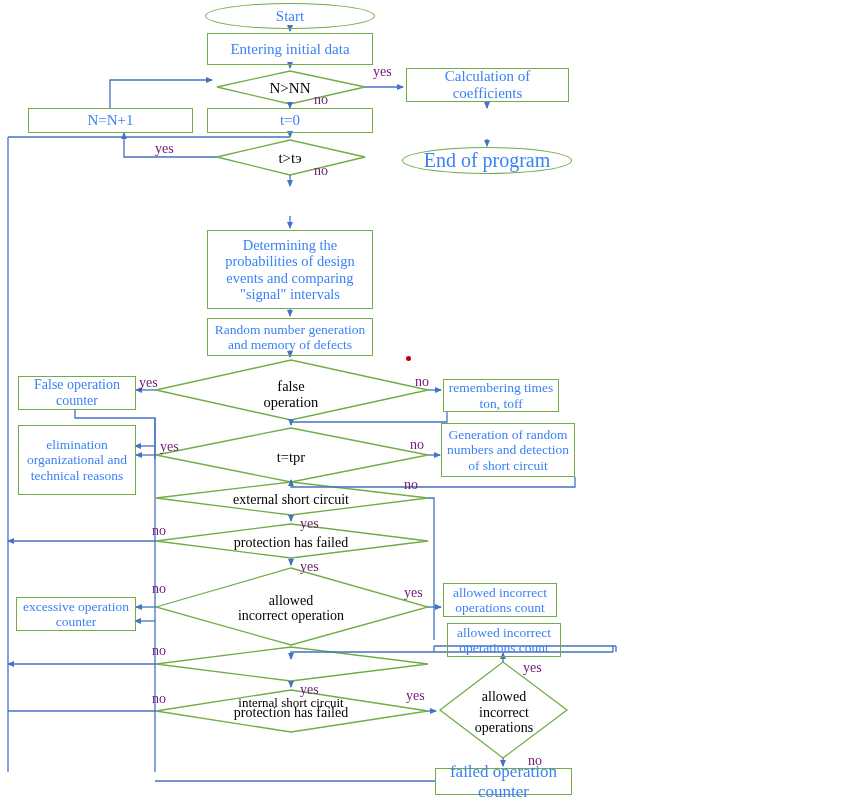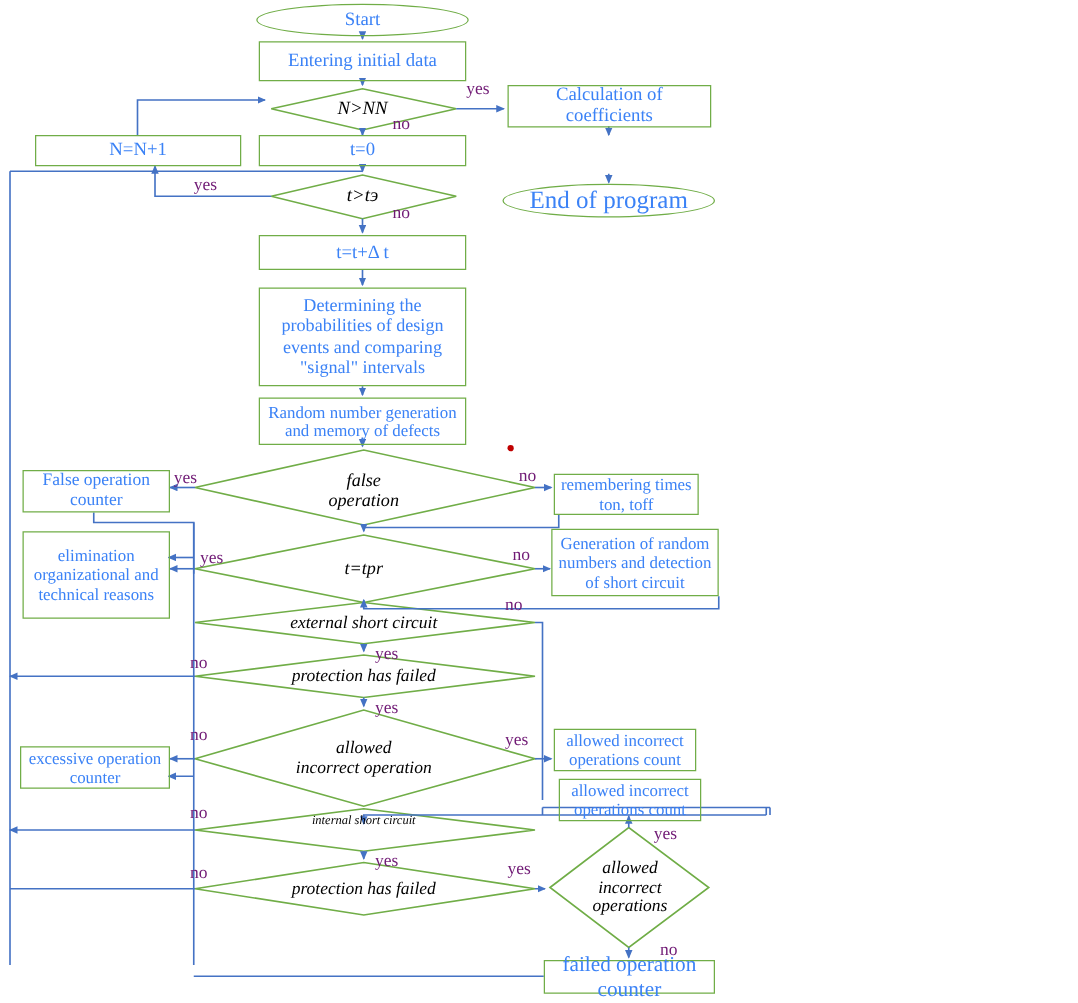--- a/index.html
+++ b/index.html
@@ -51,29 +51,28 @@
   }
   .edge-label {
     position: absolute;
     color: #701a75;
     z-index: 6;
     white-space: nowrap;
   }
   .diamond-label {
     position: absolute;
     display: flex;
-    align-items: center;
+    align-items: flex-end;
     justify-content: center;
     text-align: center;
     color: #000000;
     z-index: 6;
     white-space: pre-line;
     line-height: 1.12;
     pointer-events: none;
-    font-style: italic;
   }
   .reddot {
     position: absolute;
     width: 5px;
     height: 5px;
     border-radius: 50%;
     background: #C00000;
     z-index: 7;
   }
 </style>
@@ -228,23 +227,20 @@
   </div>
 
   <div class="node proc" style="left:207px; top:108px; width:166px; height:25px; font-size:15px;">
     <span class="txt">t=0</span>
   </div>
 
   <div class="diamond-label" style="left:245px; top:148px; width:90px; height:19px; font-size:15px;">
     <span>t&gt;tэ</span>
   </div>
 
-  <div class="node proc" style="left:207px; top:188px; width:166px; height:28px; font-size:15px;">
-    <span class="txt">t=t+Δ t</span>
-  </div>
 
   <div class="node proc" style="left:207px; top:230px; width:166px; height:79px; font-size:14.5px;">
     <span class="txt">Determining the
 probabilities of design
 events and comparing
 "signal" intervals</span>
   </div>
 
   <div class="node proc" style="left:207px; top:318px; width:166px; height:38px; font-size:13.5px;">
     <span class="txt">Random number generation
@@ -303,21 +299,21 @@
   <div class="node proc" style="left:443px; top:583px; width:114px; height:34px; font-size:13.5px;">
     <span class="txt">allowed incorrect
 operations count</span>
   </div>
 
   <div class="node proc" style="left:447px; top:623px; width:114px; height:34px; font-size:13.5px;">
     <span class="txt">allowed incorrect
 operations count</span>
   </div>
 
-  <div class="diamond-label" style="left:206px; top:647px; width:170px; height:19px; font-size:10px;">
+  <div class="diamond-label" style="left:206px; top:692px; width:170px; height:19px; font-size:13px;">
     <span>internal short circuit</span>
   </div>
 
   <div class="diamond-label" style="left:206px; top:702px; width:170px; height:19px; font-size:14px;">
     <span>protection has failed</span>
   </div>
 
   <div class="diamond-label" style="left:458px; top:685px; width:92px; height:51px; font-size:14px;">
     <span>allowed
 incorrect

